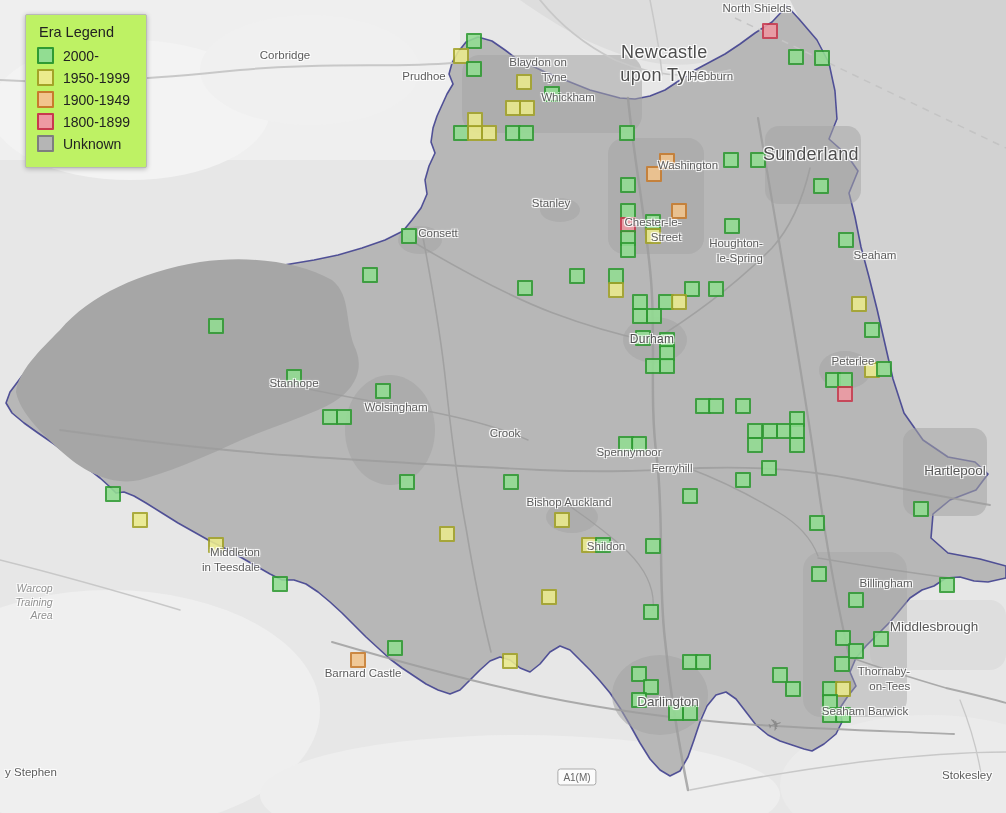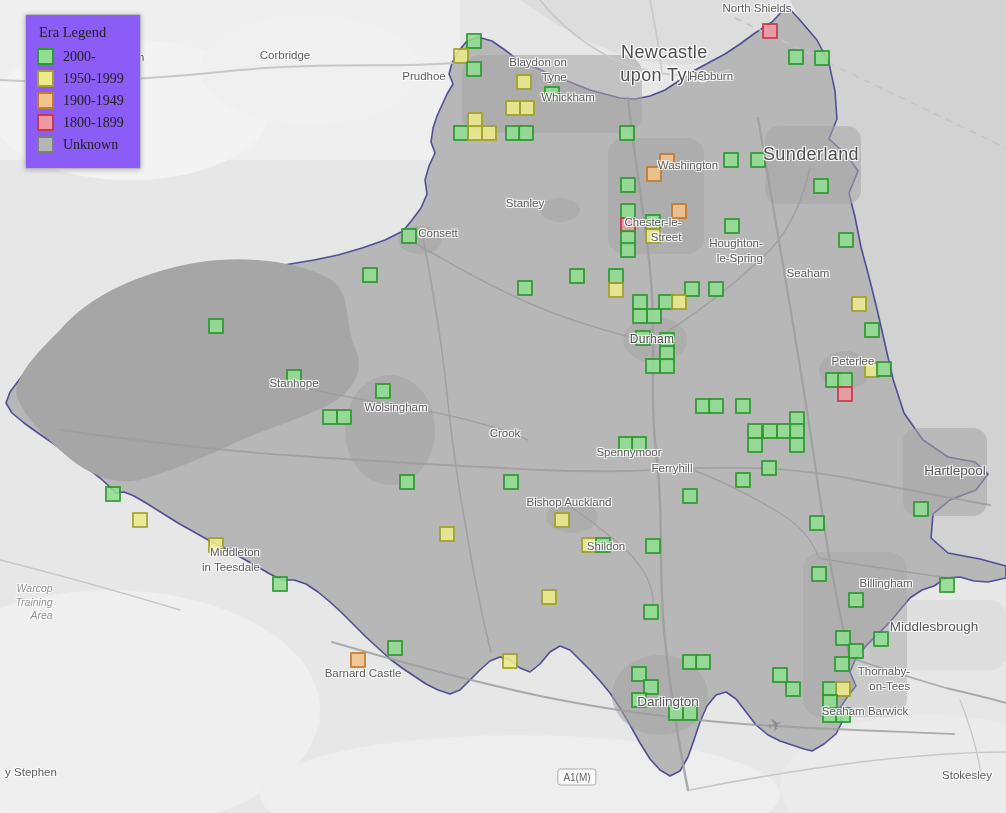--- a/index.html
+++ b/index.html
@@ -12,23 +12,23 @@
   .lbl{position:absolute;transform:translate(-50%,-50%);white-space:pre-line;text-align:right;
        line-height:1.3;color:#5d5d5d;
        text-shadow:-1px -1px 0 rgba(255,255,255,.85),1px -1px 0 rgba(255,255,255,.85),
                    -1px 1px 0 rgba(255,255,255,.85),1px 1px 0 rgba(255,255,255,.85),0 0 3px rgba(255,255,255,.9);}
   .lbl.city{font-size:18px;color:#4d4d4d;letter-spacing:.4px;}
   .lbl.city2{font-size:12px;color:#4d4d4d;letter-spacing:.3px;}
   .lbl.bigtown{font-size:13.5px;color:#575757;}
   .lbl.town{font-size:11.5px;}
   .lbl.area{font-size:15px;font-style:italic;color:#8d8d8d;}
   .lbl.smallarea{font-size:10.5px;font-style:italic;color:#919191;}
-  #legend{position:absolute;left:25px;top:14px;z-index:10;background:#8b5cf6;
+  #legend{position:absolute;left:25px;top:14px;z-index:10;background:#bef264;
           border:1px solid #b9b9b9;border-radius:2px;box-shadow:0 1px 5px rgba(0,0,0,.25);
-          padding:9px 16px 10px 11px;font-family:Liberation Serif, serif;}
+          padding:9px 16px 10px 11px;}
   #legend .legend-title{font-size:14.5px;color:#222;margin:0 0 7px 2px;}
   .legend-row{display:flex;align-items:center;gap:9px;margin:5px 0;}
   .legend-swatch{width:13px;height:13px;border:2px solid;border-radius:1px;flex:0 0 auto;}
   .legend-label{font-size:14px;color:#222;}
   #road-badge{position:absolute;transform:translate(-50%,-50%);z-index:3;background:#fbfbfb;
               border:1px solid #ababab;border-radius:3px;font-size:10px;color:#666;
               padding:1px 5px;line-height:1.3;}
   #airport{position:absolute;transform:translate(-50%,-50%) rotate(-18deg);z-index:1;
            font-size:17px;color:#8b8b8b;}
 </style>
@@ -228,26 +228,26 @@
       <span class="lbl bigtown" style="left: 668px; top: 702px;">Darlington</span>
       <span class="lbl town" style="left: 757px; top: 8px;">North Shields</span>
       <span class="lbl town" style="left: 123px; top: 57px;">Hexham</span>
       <span class="lbl town" style="left: 285px; top: 55px;">Corbridge</span>
       <span class="lbl town" style="left: 424px; top: 76px;">Prudhoe</span>
       <span class="lbl town" style="left: 538px; top: 70px;">Blaydon on
 Tyne</span>
       <span class="lbl town" style="left: 568px; top: 97px;">Whickham</span>
       <span class="lbl town" style="left: 711px; top: 59px; margin-top: 17px;">Hebburn</span>
       <span class="lbl town" style="left: 688px; top: 165px;">Washington</span>
-      <span class="lbl town" style="left: 525px; top: 203px;">Stanley</span>
+      <span class="lbl town" style="left: 551px; top: 203px;">Stanley</span>
       <span class="lbl town" style="left: 653px; top: 230px;">Chester-le-
 Street</span>
       <span class="lbl town" style="left: 736px; top: 251px;">Houghton-
 le-Spring</span>
-      <span class="lbl town" style="left: 808px; top: 255px; margin-top: 18px;">Seaham</span>
+      <span class="lbl town" style="left: 875px; top: 255px;">Seaham</span>
       <span class="lbl town" style="left: 438px; top: 233px;">Consett</span>
       <span class="lbl town" style="left: 853px; top: 361px;">Peterlee</span>
       <span class="lbl town" style="left: 294px; top: 383px;">Stanhope</span>
       <span class="lbl town" style="left: 396px; top: 407px;">Wolsingham</span>
       <span class="lbl town" style="left: 505px; top: 433px;">Crook</span>
       <span class="lbl town" style="left: 629px; top: 452px;">Spennymoor</span>
       <span class="lbl town" style="left: 672px; top: 468px;">Ferryhill</span>
       <span class="lbl town" style="left: 569px; top: 502px;">Bishop Auckland</span>
       <span class="lbl town" style="left: 591px; top: 546px; padding-left: 30px;">Shildon</span>
       <span class="lbl town" style="left: 231px; top: 560px;">Middleton

